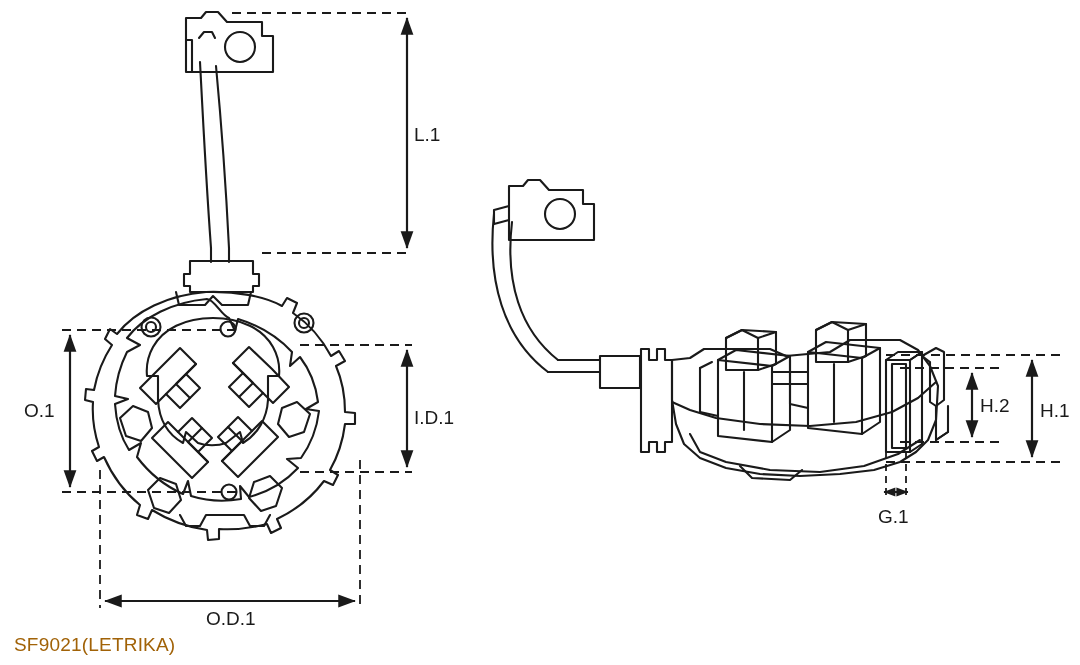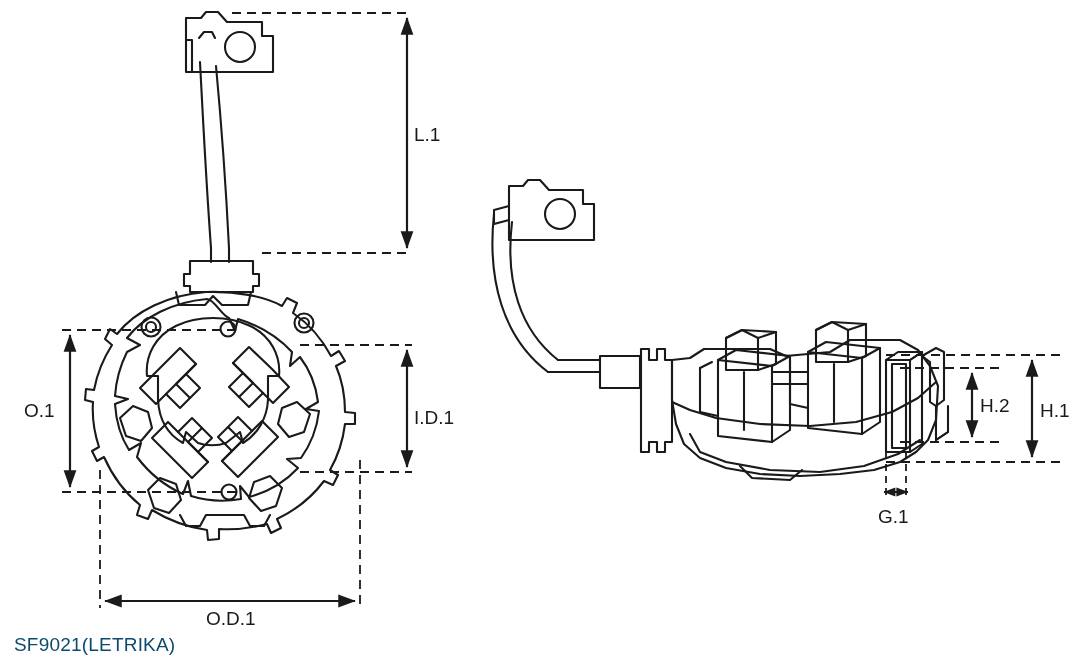--- a/index.html
+++ b/index.html
@@ -5,21 +5,21 @@
 <style>
   html,body{margin:0;padding:0;background:#ffffff;}
   body{
     width:1080px;height:665px;position:relative;overflow:hidden;
     font-family:"Liberation Sans", sans-serif;
   }
   #drawing{position:absolute;left:0;top:0;width:1080px;height:665px;}
   .part-label{
     position:absolute;left:14px;top:634px;
     font-family:"Liberation Sans", sans-serif;
-    font-size:19px;color:#0c4a6e;letter-spacing:.2px;white-space:nowrap;
+    font-size:19px;color:#a16207;letter-spacing:.2px;white-space:nowrap;
   }
   .dim-text{
     font-family:"Liberation Sans", sans-serif;
     font-size:19px;fill:#1a1a1a;
   }
 </style>
 </head>
 <body>
 
 <svg id="drawing" viewBox="0 0 1080 665">

